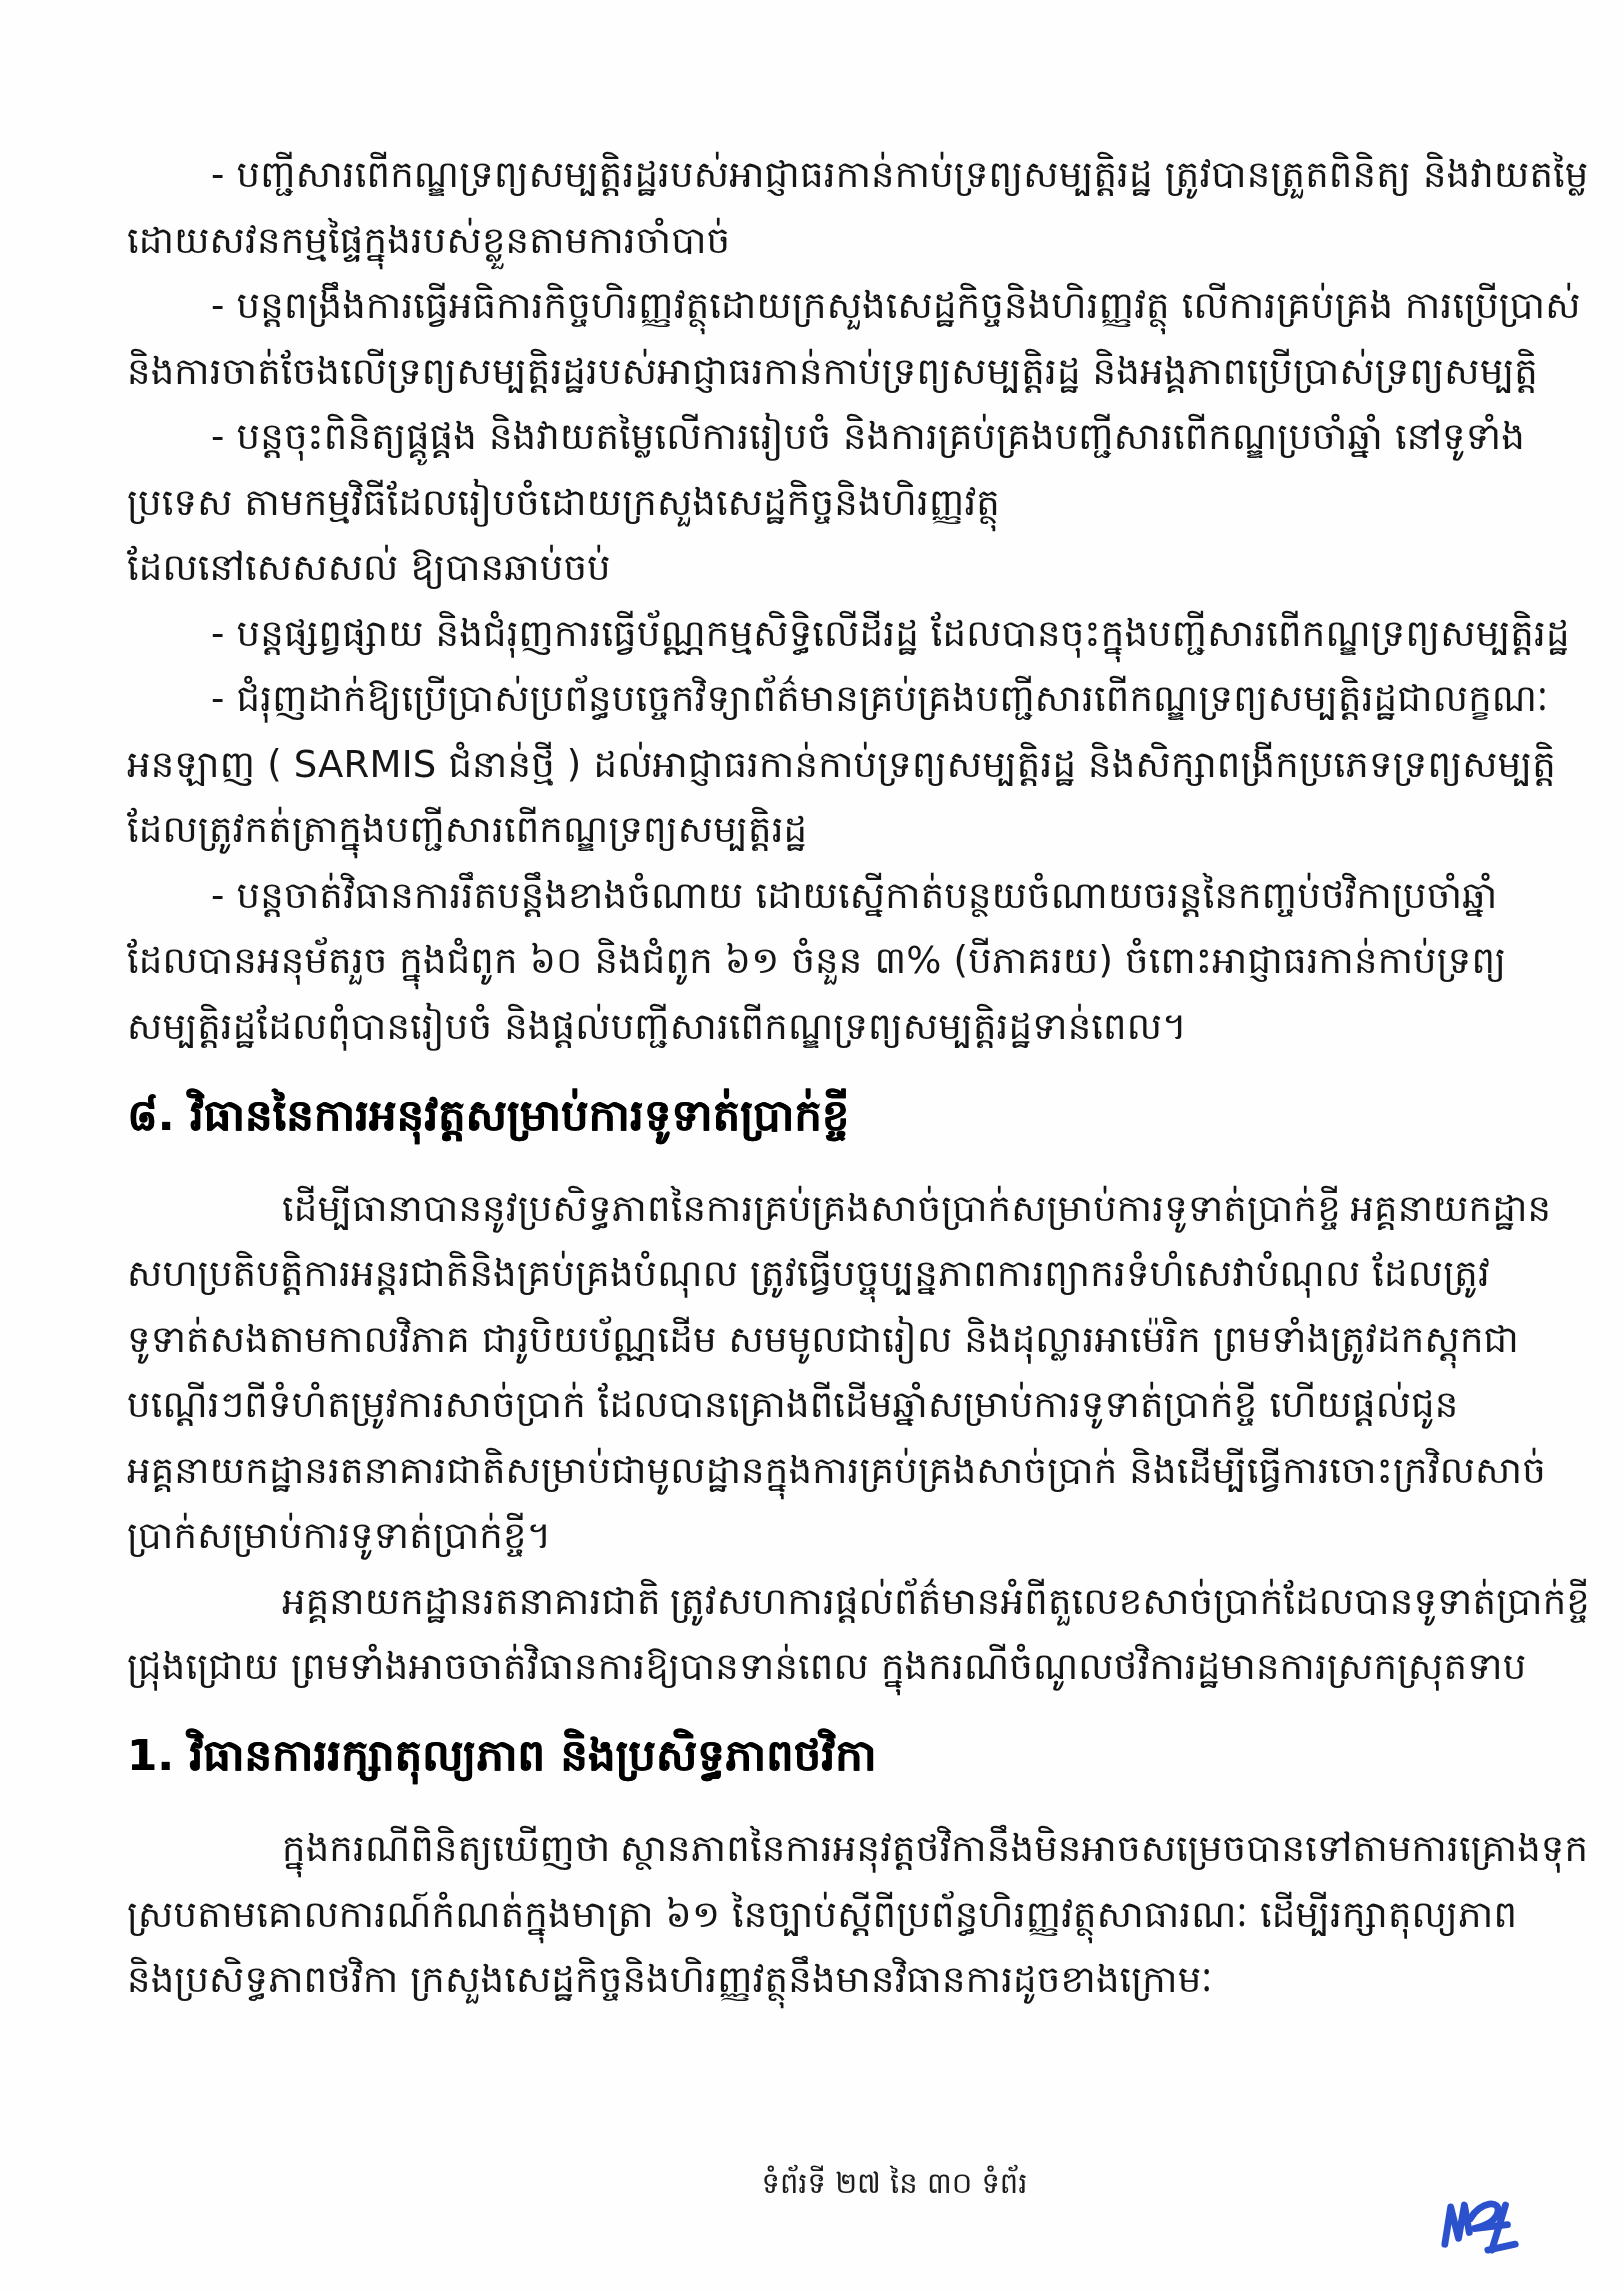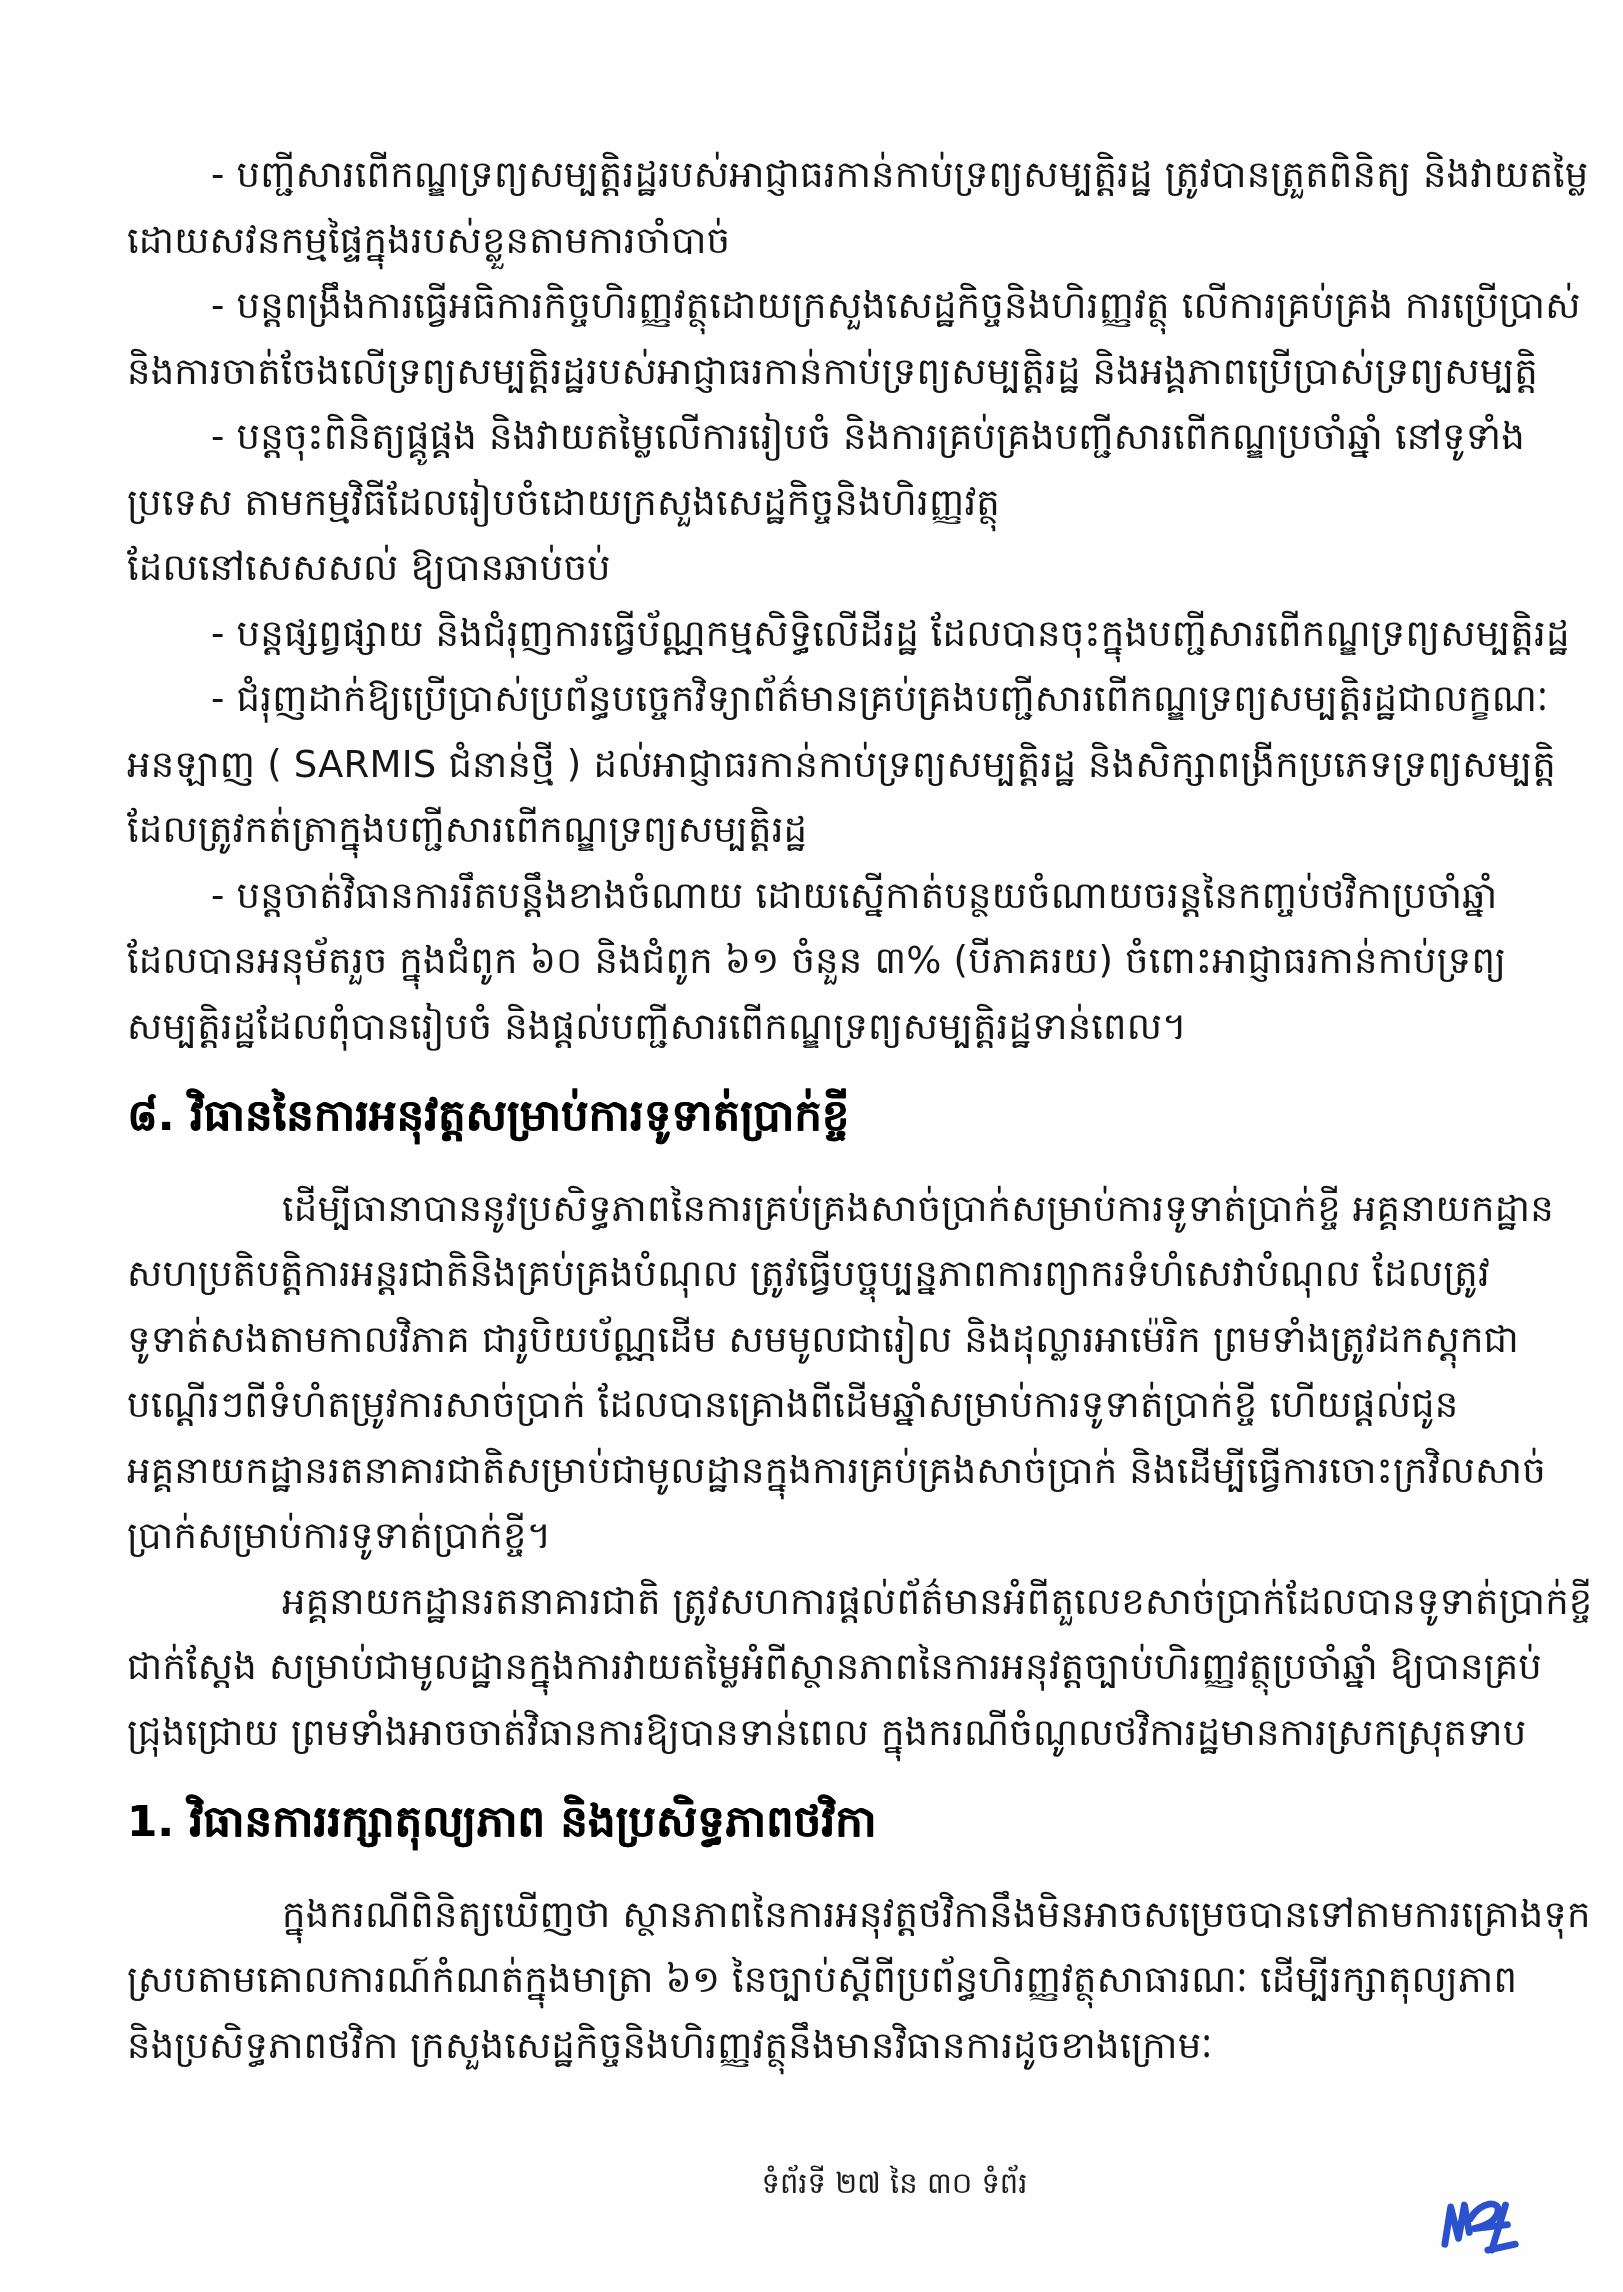--- a/index.html
+++ b/index.html
@@ -23,21 +23,21 @@
   .line {
     font-size: 37px;
     line-height: 39px;
     margin-bottom: 26.5px;
     white-space: nowrap;
     letter-spacing: 0.2px;
   }
   
   .line.bullet-first { padding-left: 84px; }
   
-  .line.para-first { padding-left: 155px; }
+  .line.para-first { padding-left: 155px; font-family: Liberation Serif, serif; }
   .heading {
     font-size: 43px;
     line-height: 49px;
     font-weight: bold;
     color: #000;
     margin: 45px 0 49px 0;
     letter-spacing: 0.3px;
     text-shadow: 0.6px 0 0 #000; 
   }
   .footer {
@@ -86,21 +86,20 @@
     <div class="heading">៨. វិធាននៃការអនុវត្តសម្រាប់ការទូទាត់ប្រាក់ខ្ចី</div>
 
     <div class="line para-first">ដើម្បីធានាបាននូវប្រសិទ្ធភាពនៃការគ្រប់គ្រងសាច់ប្រាក់សម្រាប់ការទូទាត់ប្រាក់ខ្ចី អគ្គនាយកដ្ឋាន</div>
     <div class="line">សហប្រតិបត្តិការអន្តរជាតិនិងគ្រប់គ្រងបំណុល ត្រូវធ្វើបច្ចុប្បន្នភាពការព្យាករទំហំសេវាបំណុល ដែលត្រូវ</div>
     <div class="line">ទូទាត់សងតាមកាលវិភាគ ជារូបិយប័ណ្ណដើម សមមូលជារៀល និងដុល្លារអាម៉េរិក ព្រមទាំងត្រូវដកស្តុកជា</div>
     <div class="line">បណ្តើរៗពីទំហំតម្រូវការសាច់ប្រាក់ ដែលបានគ្រោងពីដើមឆ្នាំសម្រាប់ការទូទាត់ប្រាក់ខ្ចី ហើយផ្តល់ជូន</div>
     <div class="line">អគ្គនាយកដ្ឋានរតនាគារជាតិសម្រាប់ជាមូលដ្ឋានក្នុងការគ្រប់គ្រងសាច់ប្រាក់ និងដើម្បីធ្វើការចោះក្រវិលសាច់</div>
     <div class="line">ប្រាក់សម្រាប់ការទូទាត់ប្រាក់ខ្ចី។</div>
 
     <div class="line para-first">អគ្គនាយកដ្ឋានរតនាគារជាតិ ត្រូវសហការផ្តល់ព័ត៌មានអំពីតួលេខសាច់ប្រាក់ដែលបានទូទាត់ប្រាក់ខ្ចី</div>
-    <div class="line">ជាក់ស្តែង សម្រាប់ជាមូលដ្ឋានក្នុងការវាយតម្លៃអំពីស្ថានភាពនៃការអនុវត្តច្បាប់ហិរញ្ញវត្ថុប្រចាំឆ្នាំ ឱ្យបានគ្រប់</div>
     <div class="line">ជ្រុងជ្រោយ ព្រមទាំងអាចចាត់វិធានការឱ្យបានទាន់ពេល ក្នុងករណីចំណូលថវិការដ្ឋមានការស្រកស្រុតទាប</div>
 
     <div class="heading">1. វិធានការរក្សាតុល្យភាព និងប្រសិទ្ធភាពថវិកា</div>
 
     <div class="line para-first">ក្នុងករណីពិនិត្យឃើញថា ស្ថានភាពនៃការអនុវត្តថវិកានឹងមិនអាចសម្រេចបានទៅតាមការគ្រោងទុក</div>
     <div class="line">ស្របតាមគោលការណ៍កំណត់ក្នុងមាត្រា ៦១ នៃច្បាប់ស្តីពីប្រព័ន្ធហិរញ្ញវត្ថុសាធារណៈ ដើម្បីរក្សាតុល្យភាព</div>
     <div class="line">និងប្រសិទ្ធភាពថវិកា ក្រសួងសេដ្ឋកិច្ចនិងហិរញ្ញវត្ថុនឹងមានវិធានការដូចខាងក្រោមៈ</div>
 
   </div>
 

